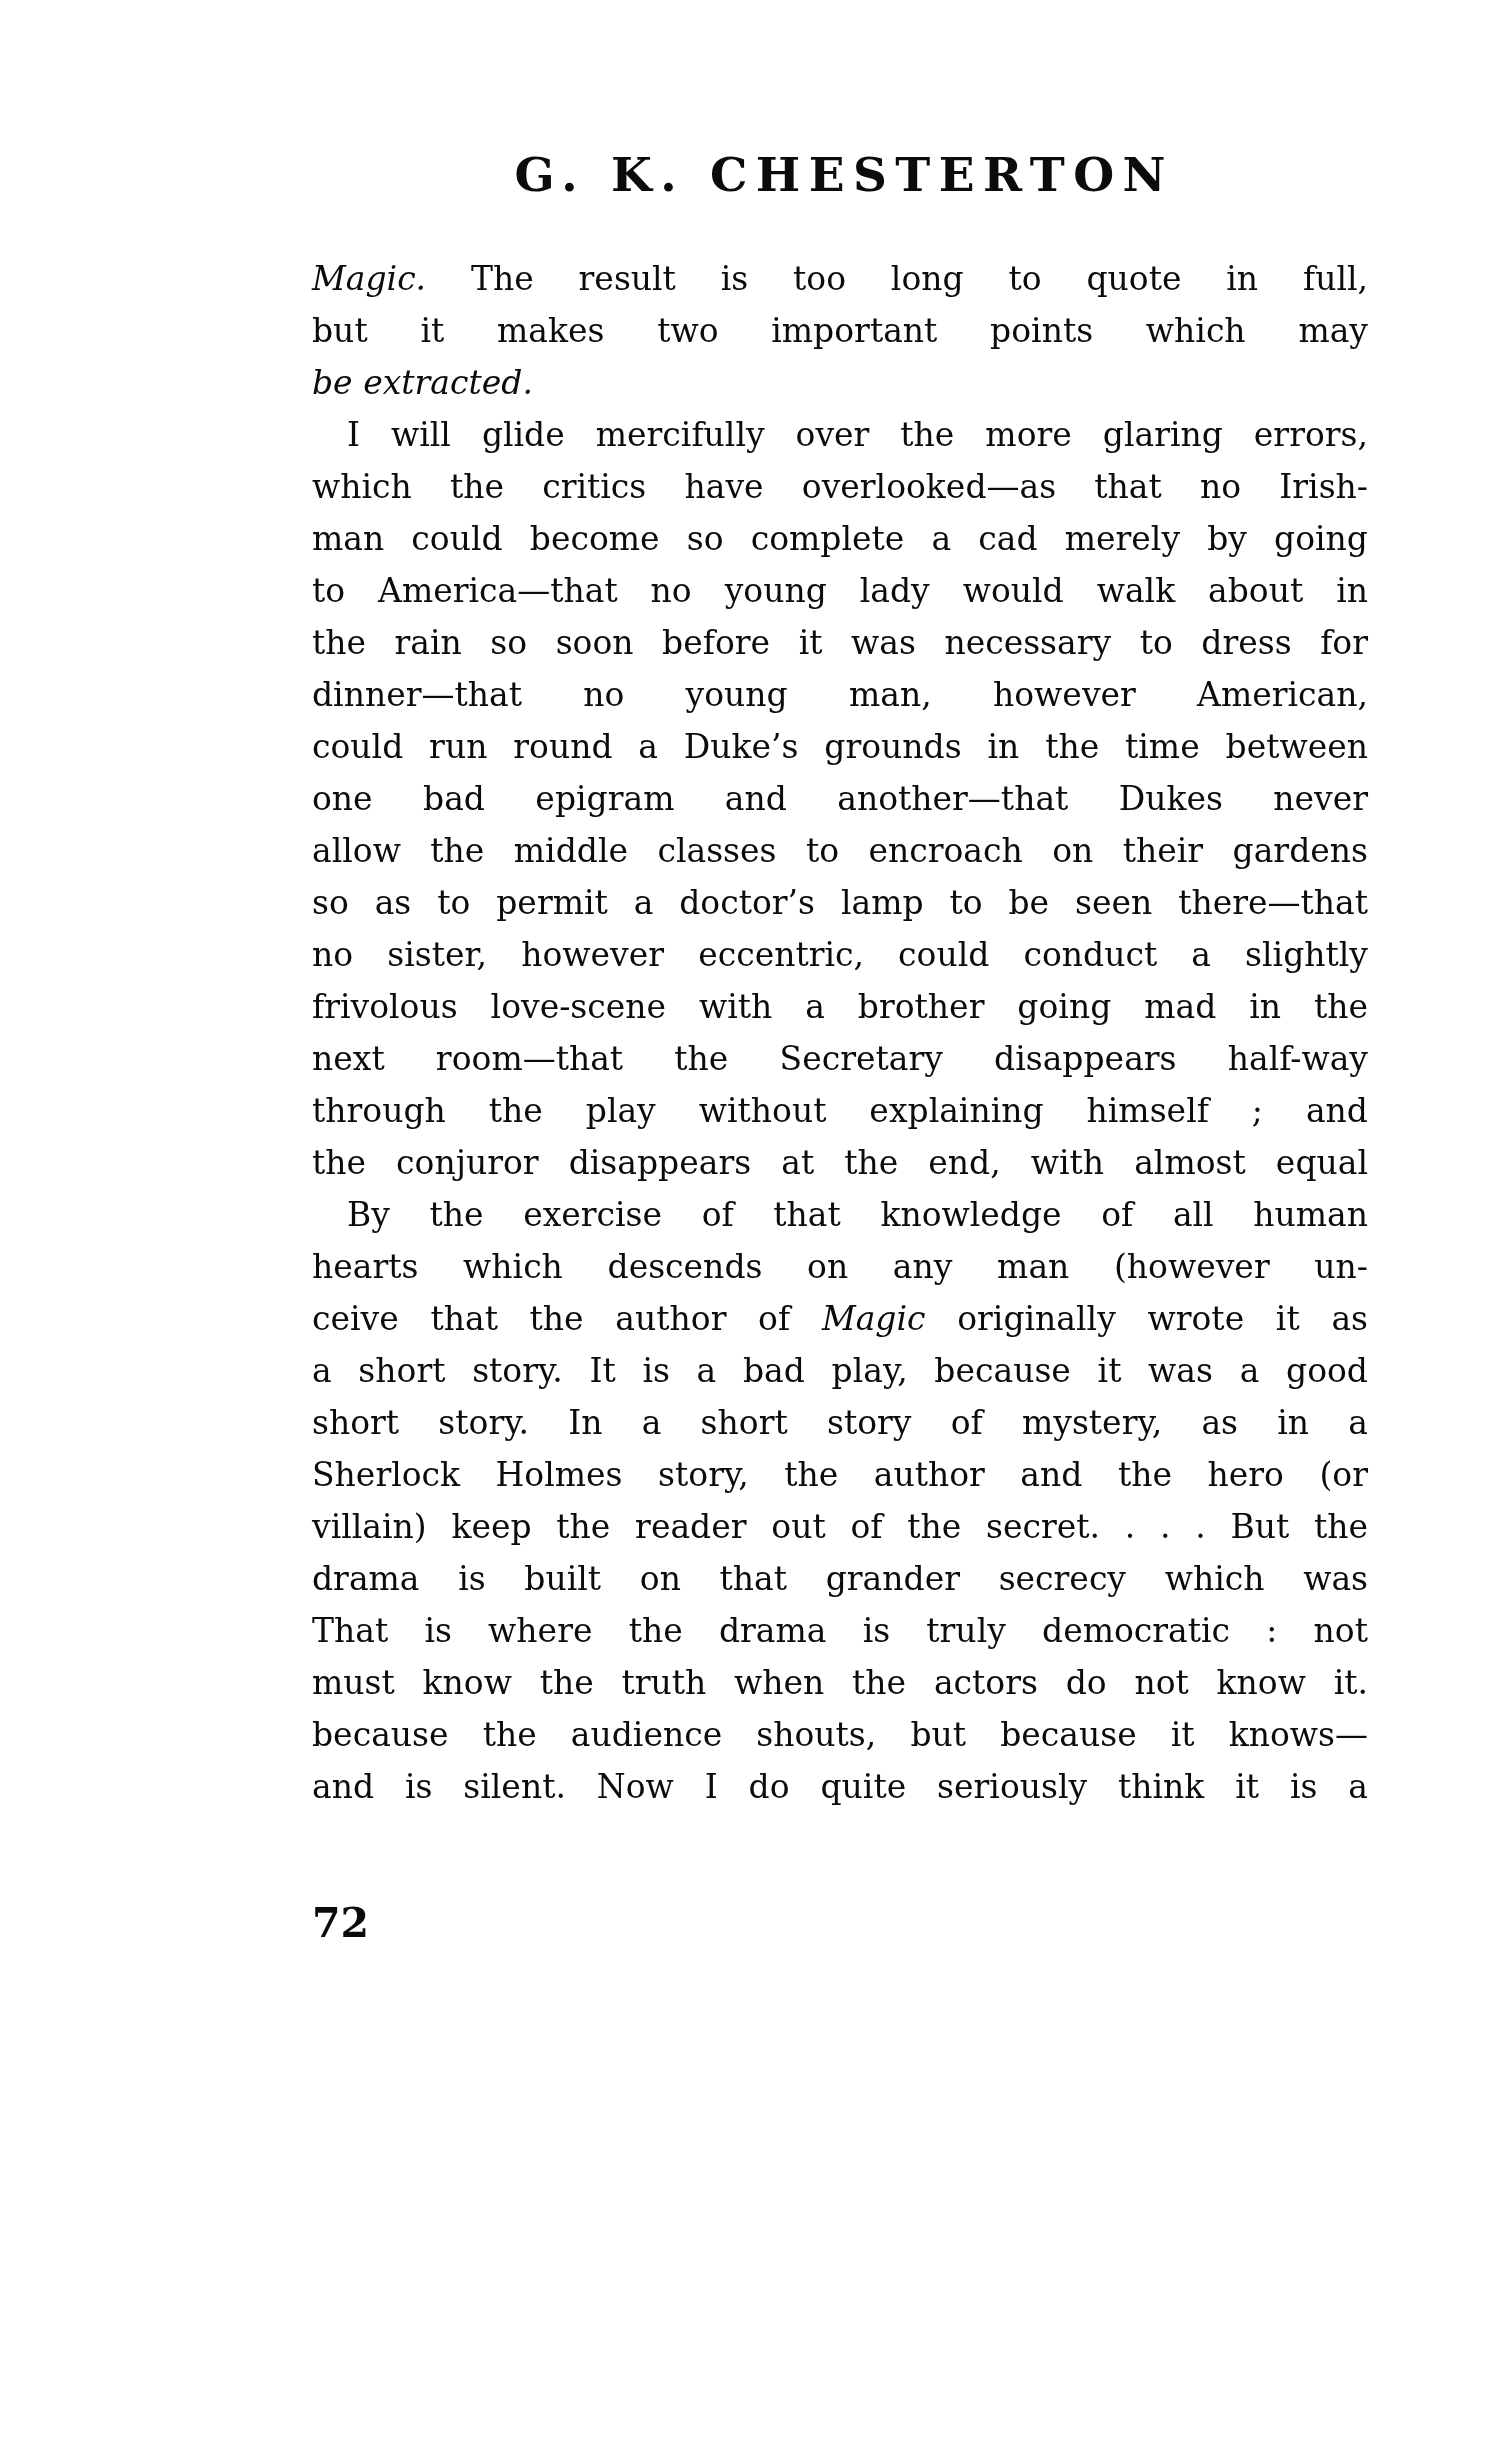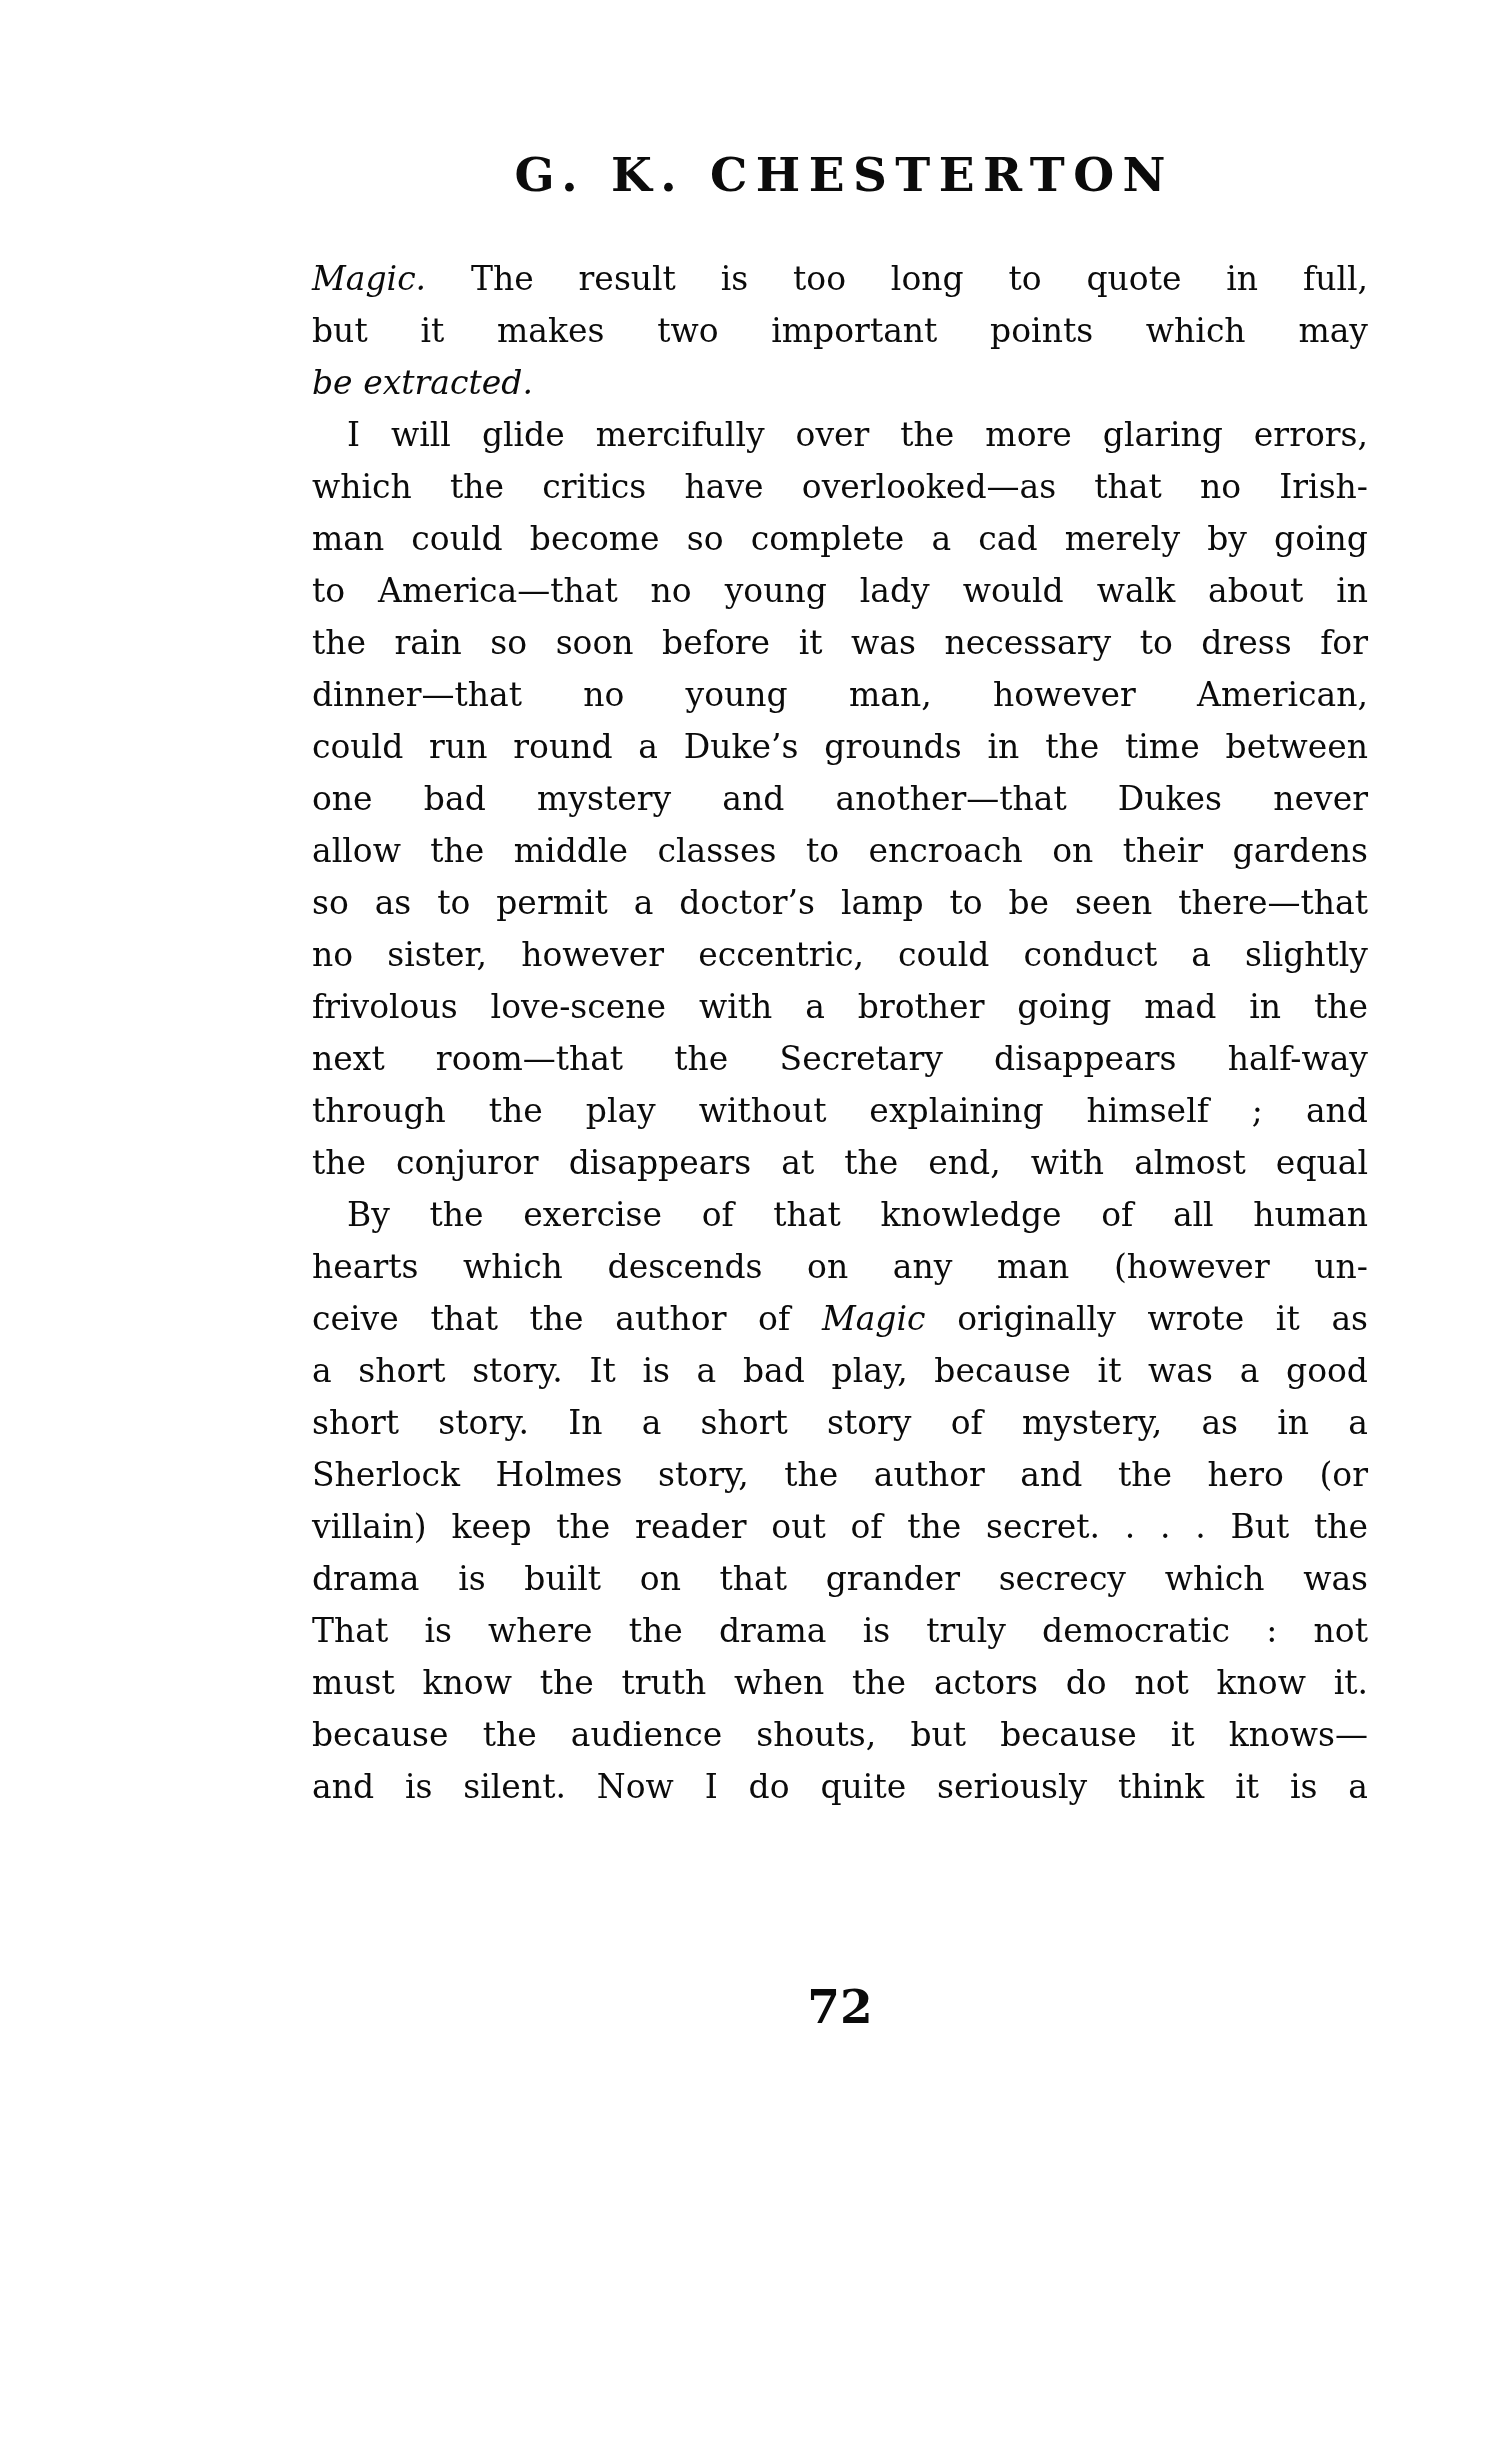--- a/index.html
+++ b/index.html
@@ -52,25 +52,25 @@
     -moz-text-align-last: left;
   }
   .line.indent {
     text-indent: 35px;
   }
   .it {
     font-style: italic;
   }
   .page-number {
     position: absolute;
-    top: 1983px;
+    top: 1903px;
     left: 312px;
     width: 1056px;
-    text-align: center;
-    font-size: 47px;
+    text-align: left;
+    font-size: 41px;
     font-weight: bold;
     line-height: 1;
   }
 </style>
 </head>
 <body>
 
 <div class="page">
   <div class="running-header">G. K. CHESTERTON</div>
 
@@ -78,21 +78,21 @@
       <div class="line"><span class="it">Magic.</span><span>  The result is too long to quote in full,</span></div>
       <div class="line"><span>but it makes two important points which may</span></div>
       <div class="line last"><span>be extracted.</span></div>
       <div class="line indent"><span>I will glide mercifully over the more glaring errors,</span></div>
       <div class="line"><span>which the critics have overlooked—as that no Irish-</span></div>
       <div class="line"><span>man could become so complete a cad merely by going</span></div>
       <div class="line"><span>to America—that no young lady would walk about in</span></div>
       <div class="line"><span>the rain so soon before it was necessary to dress for</span></div>
       <div class="line"><span>dinner—that no young man, however American,</span></div>
       <div class="line"><span>could run round a Duke’s grounds in the time between</span></div>
-      <div class="line"><span>one bad mystery and another—that Dukes never</span></div>
+      <div class="line"><span>one bad epigram and another—that Dukes never</span></div>
       <div class="line"><span>allow the middle classes to encroach on their gardens</span></div>
       <div class="line"><span>so as to permit a doctor’s lamp to be seen there—that</span></div>
       <div class="line"><span>no sister, however eccentric, could conduct a slightly</span></div>
       <div class="line"><span>frivolous love-scene with a brother going mad in the</span></div>
       <div class="line"><span>next room—that the Secretary disappears half-way</span></div>
       <div class="line"><span>through the play without explaining himself ; and</span></div>
       <div class="line"><span>the conjuror disappears at the end, with almost equal</span></div>
       <div class="line indent"><span>By the exercise of that knowledge of all human</span></div>
       <div class="line"><span>hearts which descends on any man (however un-</span></div>
       <div class="line"><span>ceive that the author of </span><span class="it">Magic</span><span> originally wrote it as</span></div>

